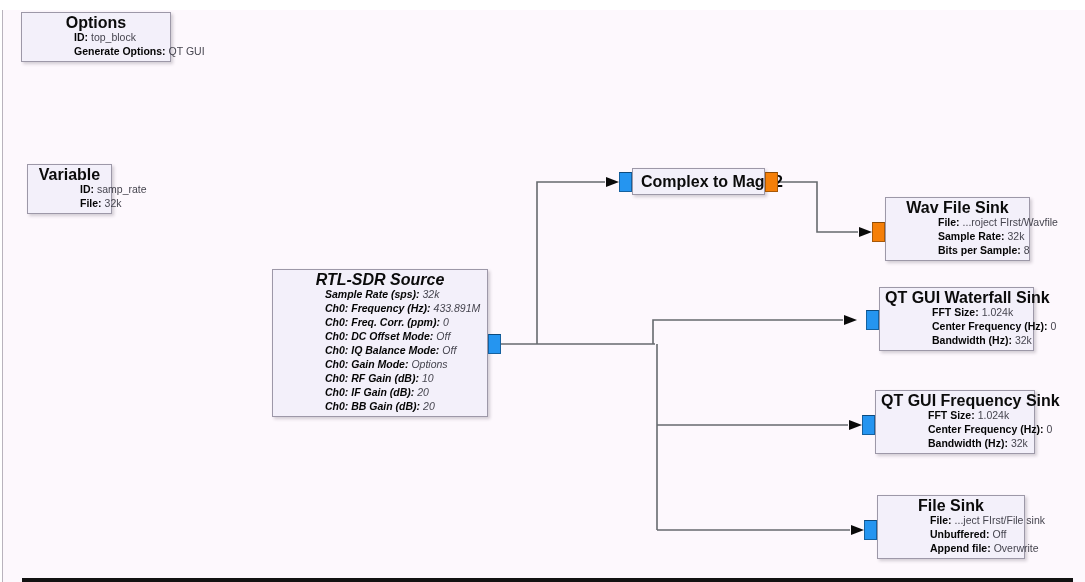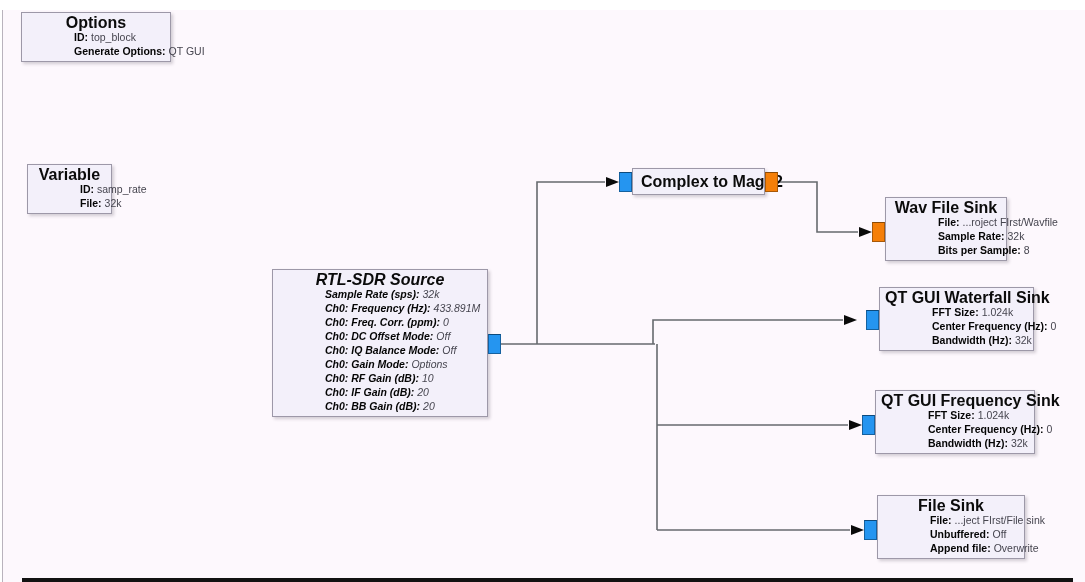--- a/index.html
+++ b/index.html
@@ -97,21 +97,21 @@
   <div class="param"><span class="plabel">Ch0: BB Gain (dB):</span><span class="pvalue">20</span></div>
   <div class="port blue" style="right:-14px;top:64px;"></div>
 </div>
 
 <div class="block simple" style="left:632px;top:168px;width:133px;">
   <div class="title">Complex to Mag^2</div>
   <div class="port blue" style="left:-14px;top:3px;"></div>
   <div class="port orange" style="right:-14px;top:3px;"></div>
 </div>
 
-<div class="block" style="left:885px;top:197px;width:122px;">
+<div class="block" style="left:885px;top:197px;width:145px;">
   <div class="title">Wav File Sink</div>
   <div class="param"><span class="plabel">File:</span><span class="pvalue">...roject FIrst/Wavfile</span></div>
   <div class="param"><span class="plabel">Sample Rate:</span><span class="pvalue">32k</span></div>
   <div class="param"><span class="plabel">Bits per Sample:</span><span class="pvalue">8</span></div>
   <div class="port orange" style="left:-14px;top:24px;"></div>
 </div>
 
 <div class="block" style="left:870px;top:287px;width:155px;margin-left:9px;">
   <div class="title">QT GUI Waterfall Sink</div>
   <div class="param"><span class="plabel">FFT Size:</span><span class="pvalue">1.024k</span></div>

